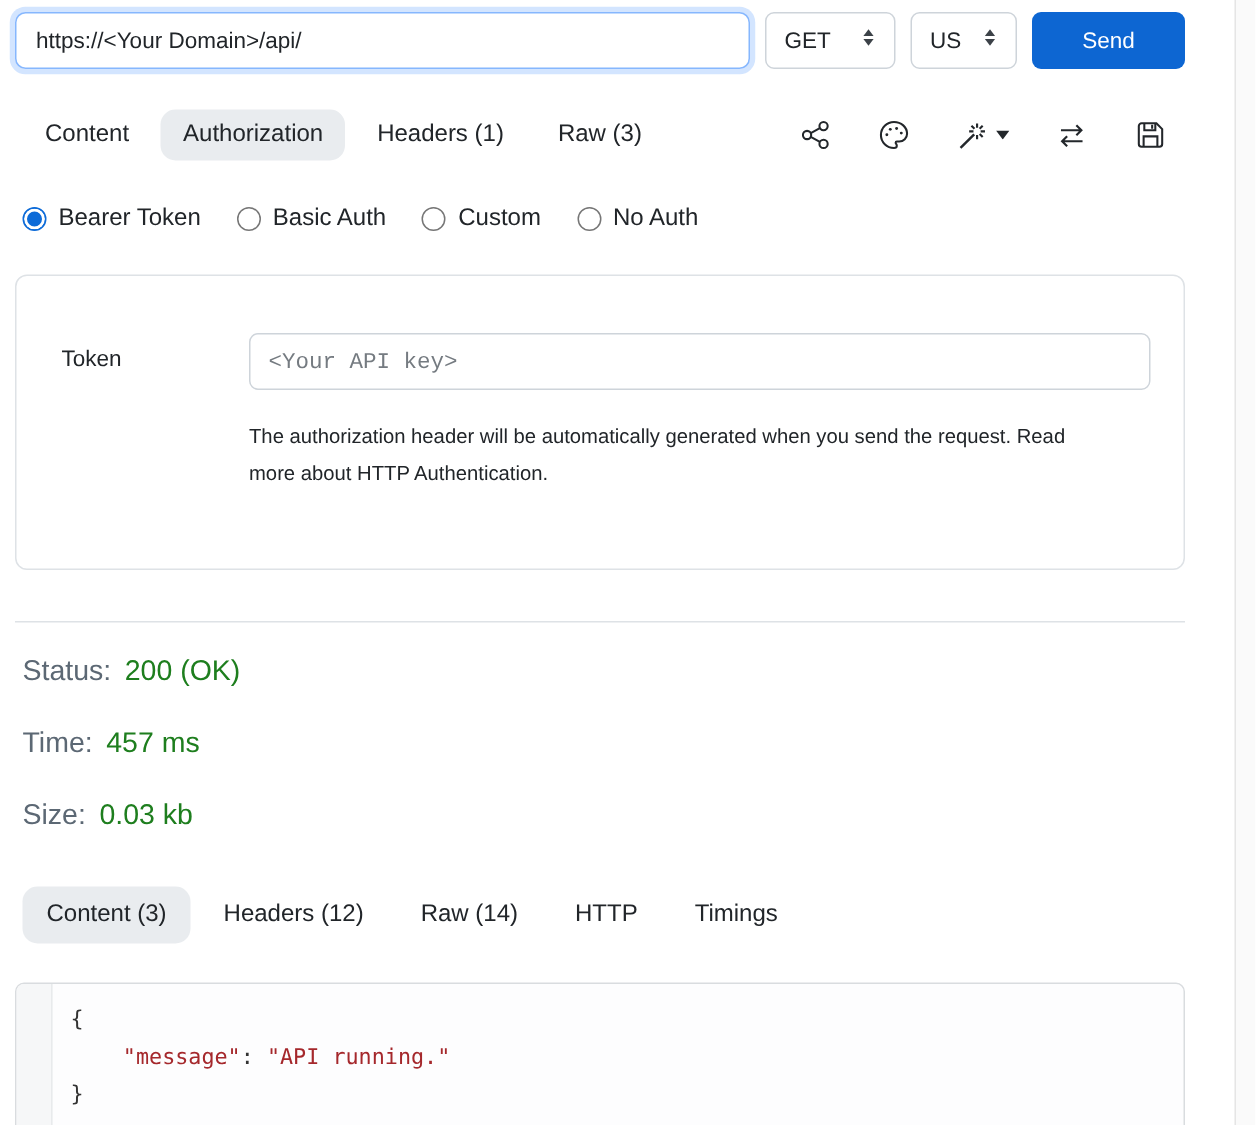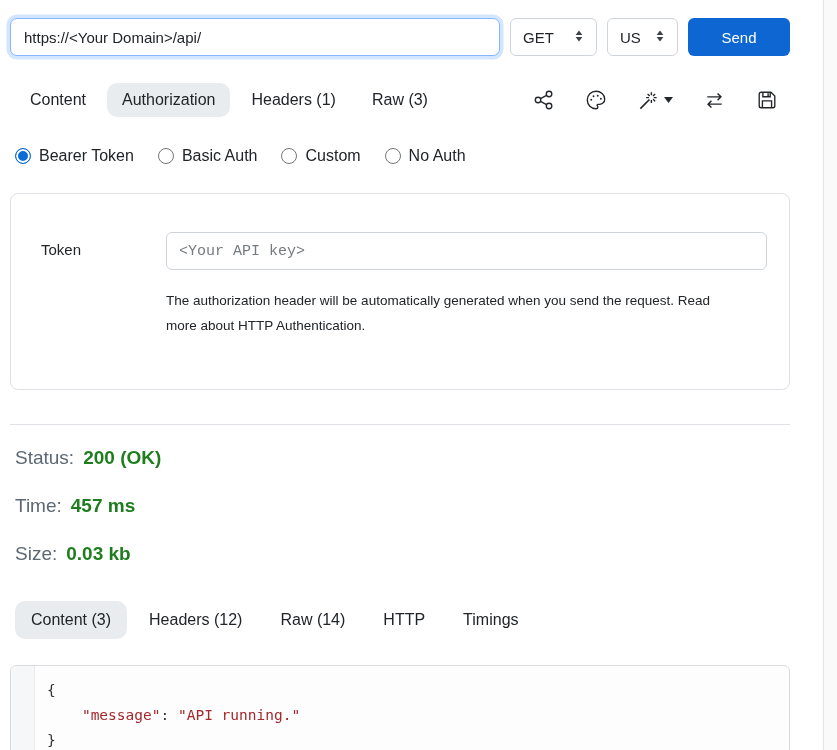--- a/index.html
+++ b/index.html
@@ -5,21 +5,21 @@
   * { box-sizing: border-box; }
   html, body { margin: 0; padding: 0; }
   body {
     width: 837px; height: 750px; overflow: hidden; position: relative;
     background: #fff; color: #212529;
     font-family: "Liberation Sans", sans-serif;
   }
   .page { width: 780px; margin-left: 10px; }
 
   
-  .url-row { display: flex; gap: 10px; margin-top: 18px; height: 25px; }
+  .url-row { display: flex; gap: 10px; margin-top: 8px; height: 25px; }
   .url-input {
     width: 490px; height: 38px; padding: 0 13px;
     font-family: "Liberation Sans", sans-serif; font-size: 15px; color: #212529;
     border: 1px solid #86b7fe; border-radius: 7px; outline: none;
     box-shadow: 0 0 0 3.5px rgba(13,110,253,0.18);
   }
   .select {
     display: flex; align-items: center; justify-content: space-between;
     padding: 0 12px; height: 38px; border: 1px solid #ced4da; border-radius: 6px;
     font-size: 15px; background: #fff; cursor: pointer;
@@ -76,21 +76,21 @@
     margin-left: 125px; margin-top: 18px; max-width: 578px;
     font-size: 13.5px; line-height: 25px; color: #212529;
   }
 
   .divider { margin-top: 34px; border-top: 1px solid #dee2e6; height: 0; }
 
   
   .status-row { margin-top: 22px; display: flex; align-items: baseline; gap: 26px; padding-left: 5px; font-size: 19px; flex-direction: column; }
   .status-group { display: flex; align-items: baseline; gap: 9px; }
   .s-label { color: #5c6874; }
-  .s-value { color: #1e7e1e; font-weight: 700; }
+  .s-value { color: #1e7e1e; font-weight: 400; }
 
   
   .code-box {
     margin-top: 26px; height: 120px; border: 1px solid #d9dcdf; border-radius: 6px;
     background: #fdfdfe; display: flex; overflow: hidden;
   }
   .code-gutter { width: 24px; background: #f6f7f8; border-right: 1px solid #e8eaec; }
   .code-area { padding: 12px 0 0 12px; }
   .code-line {
     font-family: "DejaVu Sans Mono", monospace; font-size: 14.5px; line-height: 25px;

